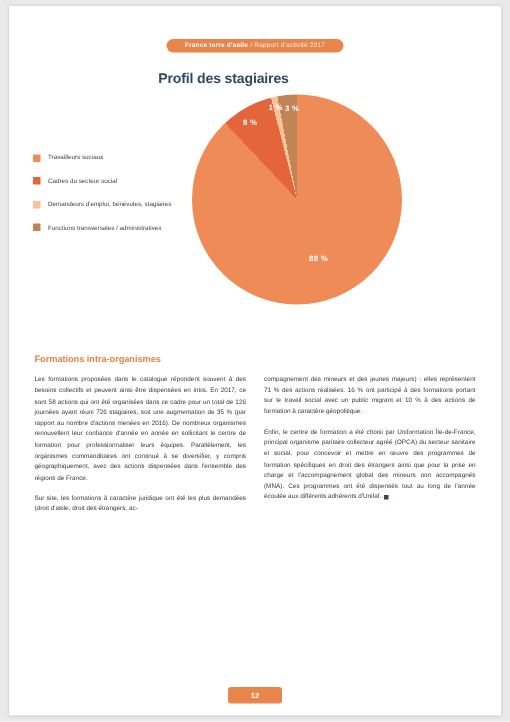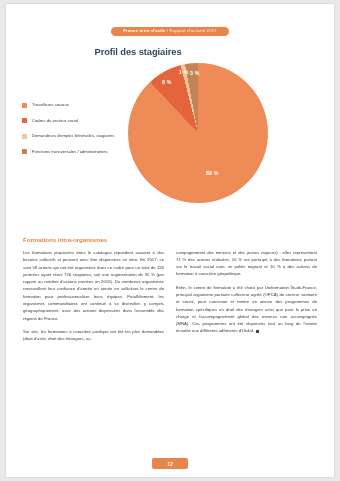--- a/index.html
+++ b/index.html
@@ -26,21 +26,21 @@
     font-size:4.3px;
     letter-spacing:.15px;
     line-height:1;
     white-space:nowrap;
   }
   .hdr-pill .b{font-weight:bold;}
   .hdr-pill .sep{opacity:.85;font-weight:normal;}
 
   
   .title{
-    position:absolute;left:0;top:42px;width:264px;
+    position:absolute;left:11px;top:42px;width:264px;
     text-align:center;
     color:#2e4a63;
     font-size:9.4px;
     font-weight:bold;
     letter-spacing:-.1px;
   }
 
   
   .chart-area{position:absolute;left:0;top:58px;width:328px;height:150px;}
 

